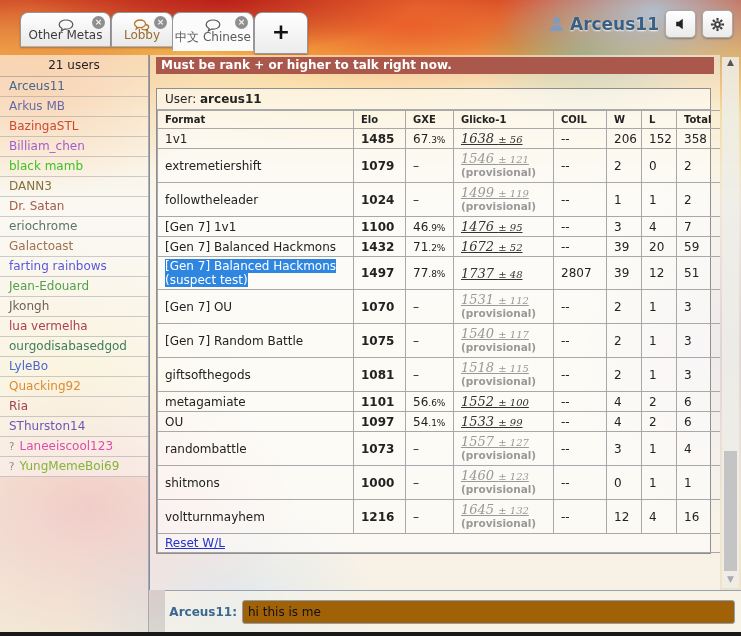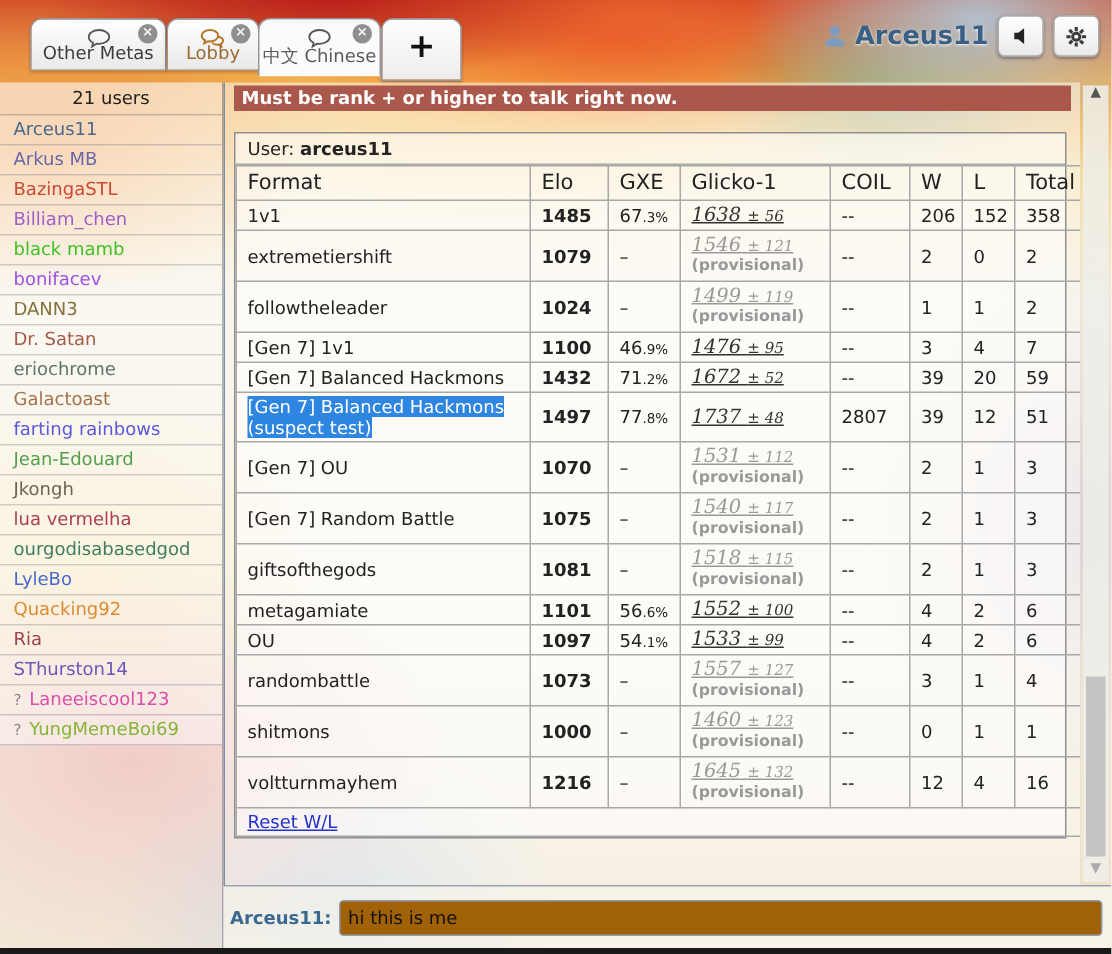--- a/index.html
+++ b/index.html
@@ -47,38 +47,38 @@
   .room{position:absolute;left:149px;top:55px;right:0;bottom:4px;}
   .chat-log{position:absolute;left:0;top:0;right:21px;bottom:42px;overflow:hidden;
        background:rgba(255,255,255,.50);border-left:1px solid #7d8fa8;padding:2px 6px 0 6px;}
   .banner{background:#aa584c;color:#fff;font-weight:bold;font-size:12px;padding:1px 5px 2px 5px;margin:0 0 14px 0;}
   .ladder{border:1px solid #8f8f8f;background:rgba(255,255,255,.55);width:553px;}
   .ladder-cap{font-size:12px;color:#222;padding:3px 8px;border-bottom:1px solid #aaa;}
   .ladder-cap b{font-weight:bold;}
   table.rt{border-collapse:collapse;width:100%;table-layout:fixed;}
   table.rt th,table.rt td{border:1px solid #a8a8a8;padding:2px 7px;text-align:left;vertical-align:middle;
        font-size:12px;color:#222;overflow:hidden;}
-  table.rt th{font-size:14px;font-weight:normal;padding:3px 7px;margin-top:36px;}
+  table.rt th{font-size:10px;font-weight:bold;padding:3px 7px;margin-top:36px;}
   td.elo{font-weight:bold;font-size:13px;color:#111;}
   td.gxe .gxe-sm{font-size:9px;}
   .gl{font-family:"DejaVu Serif","Liberation Serif",serif;font-style:italic;font-size:13px;color:#333;text-decoration:underline;}
   .gl .dev{font-size:10px;}
   .prov .gl{color:#999;}
   .provlbl{font-size:10.5px;color:#999;display:block;line-height:12px;padding-bottom:2px;font-weight:bold;}
   .sel{background:#2e86e0;color:#fff;}
   td.foot{text-align:right;border:1px solid #a8a8a8;padding:3px 8px;}
   a.reset{color:#2233cc;text-decoration:underline;font-size:12px;cursor:pointer;}
   
   .sbar{position:absolute;top:2px;right:2px;width:17px;bottom:44px;background:rgba(238,238,234,.85);}
   .sb-up,.sb-dn{position:absolute;left:0;right:0;height:14px;text-align:center;font-size:9px;cursor:pointer;}
   .sb-up{top:0;color:#555;}
   .sb-dn{bottom:0;color:#aaa;}
   .sb-thumb{position:absolute;left:2px;right:2px;top:394px;height:120px;background:#c4c4c4;cursor:grab;}
   
-  .chat-form{position:absolute;left:0;right:0;bottom:0;height:41px;border-top:1px solid #9aa2b2;
+  .chat-form{position:absolute;left:16px;right:0;bottom:0;height:41px;border-top:1px solid #9aa2b2;
        background:rgba(250,247,240,.78);display:flex;align-items:center;justify-content:flex-end;}
   .chat-lbl{width:72px;text-align:right;font-size:12px;font-weight:bold;color:#3a6890;flex:none;}
   .chat-input{flex:1;height:20px;margin:0 6px 0 5px;border:1px solid #8fa0b5;border-radius:3px;
        font-family:"DejaVu Sans","Liberation Sans",sans-serif;font-size:12px;padding:1px 5px;color:#111;background:#a16207;}
   .bottom-bar{position:absolute;left:0;right:0;bottom:0;height:4px;background:#191919;}
 </style>
 </head>
 <body>
 
 <div>
@@ -145,21 +145,20 @@
 </div>
 
 <div class="userlist">
   <div class="ul-head">21 users</div>
   <div id="user-rows">
       <div class="u-row"><span style="color: rgb(70, 105, 140);">Arceus11</span></div>
       <div class="u-row"><span style="color: rgb(105, 104, 168);">Arkus MB</span></div>
       <div class="u-row"><span style="color: rgb(204, 73, 51);">BazingaSTL</span></div>
       <div class="u-row"><span style="color: rgb(161, 93, 204);">Billiam_chen</span></div>
       <div class="u-row"><span style="color: rgb(63, 193, 36);">black mamb</span></div>
-      <div class="u-row"><span style="color: rgb(157, 80, 230);">bonifacev</span></div>
       <div class="u-row"><span style="color: rgb(133, 113, 61);">DANN3</span></div>
       <div class="u-row"><span style="color: rgb(163, 92, 73);">Dr. Satan</span></div>
       <div class="u-row"><span style="color: rgb(92, 116, 104);">eriochrome</span></div>
       <div class="u-row"><span style="color: rgb(161, 113, 76);">Galactoast</span></div>
       <div class="u-row"><span style="color: rgb(90, 88, 221);">farting rainbows</span></div>
       <div class="u-row"><span style="color: rgb(82, 160, 77);">Jean-Edouard</span></div>
       <div class="u-row"><span style="color: rgb(110, 98, 87);">Jkongh</span></div>
       <div class="u-row"><span style="color: rgb(170, 63, 85);">lua vermelha</span></div>
       <div class="u-row"><span style="color: rgb(62, 125, 97);">ourgodisabasedgod</span></div>
       <div class="u-row"><span style="color: rgb(74, 104, 204);">LyleBo</span></div>

